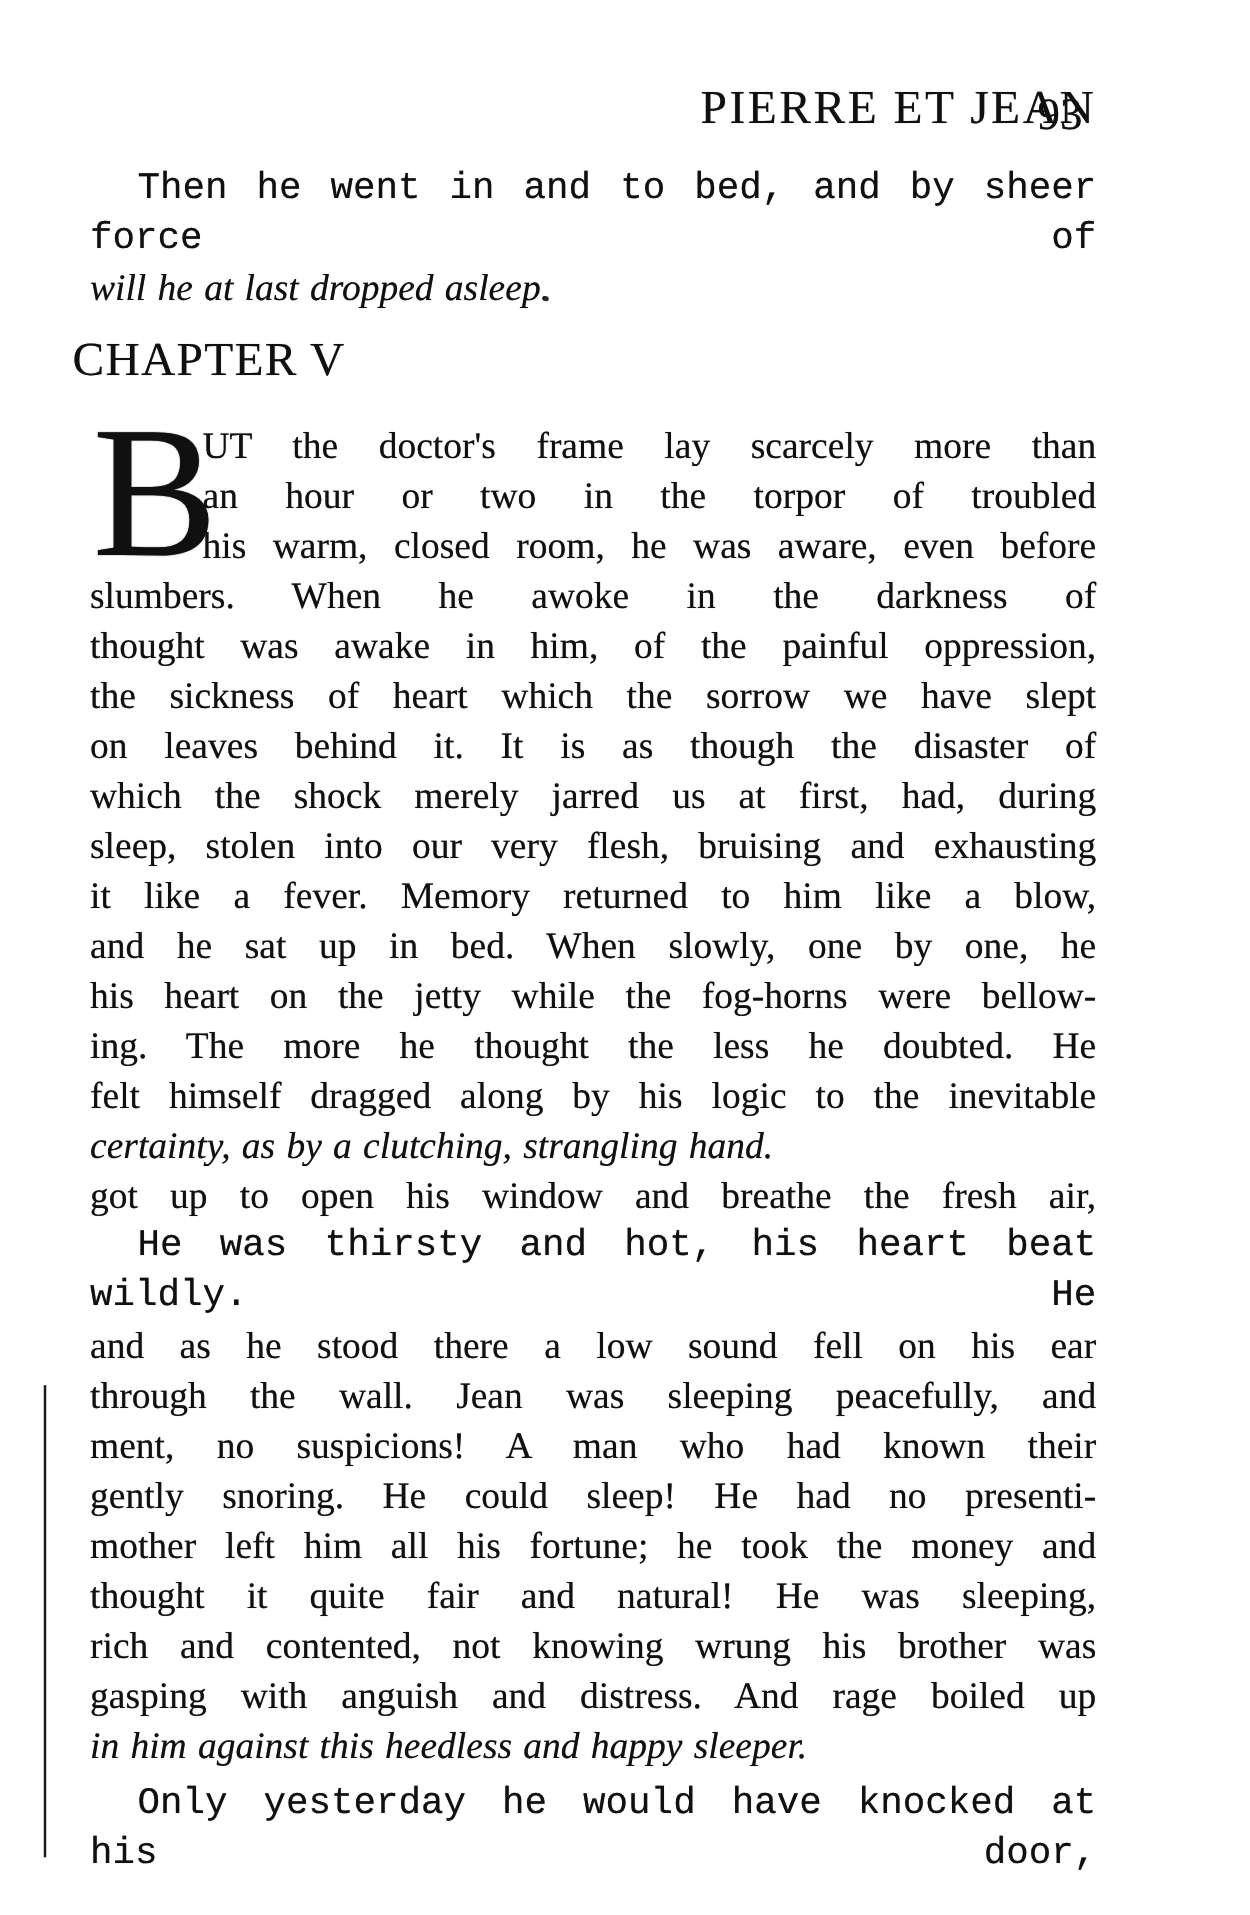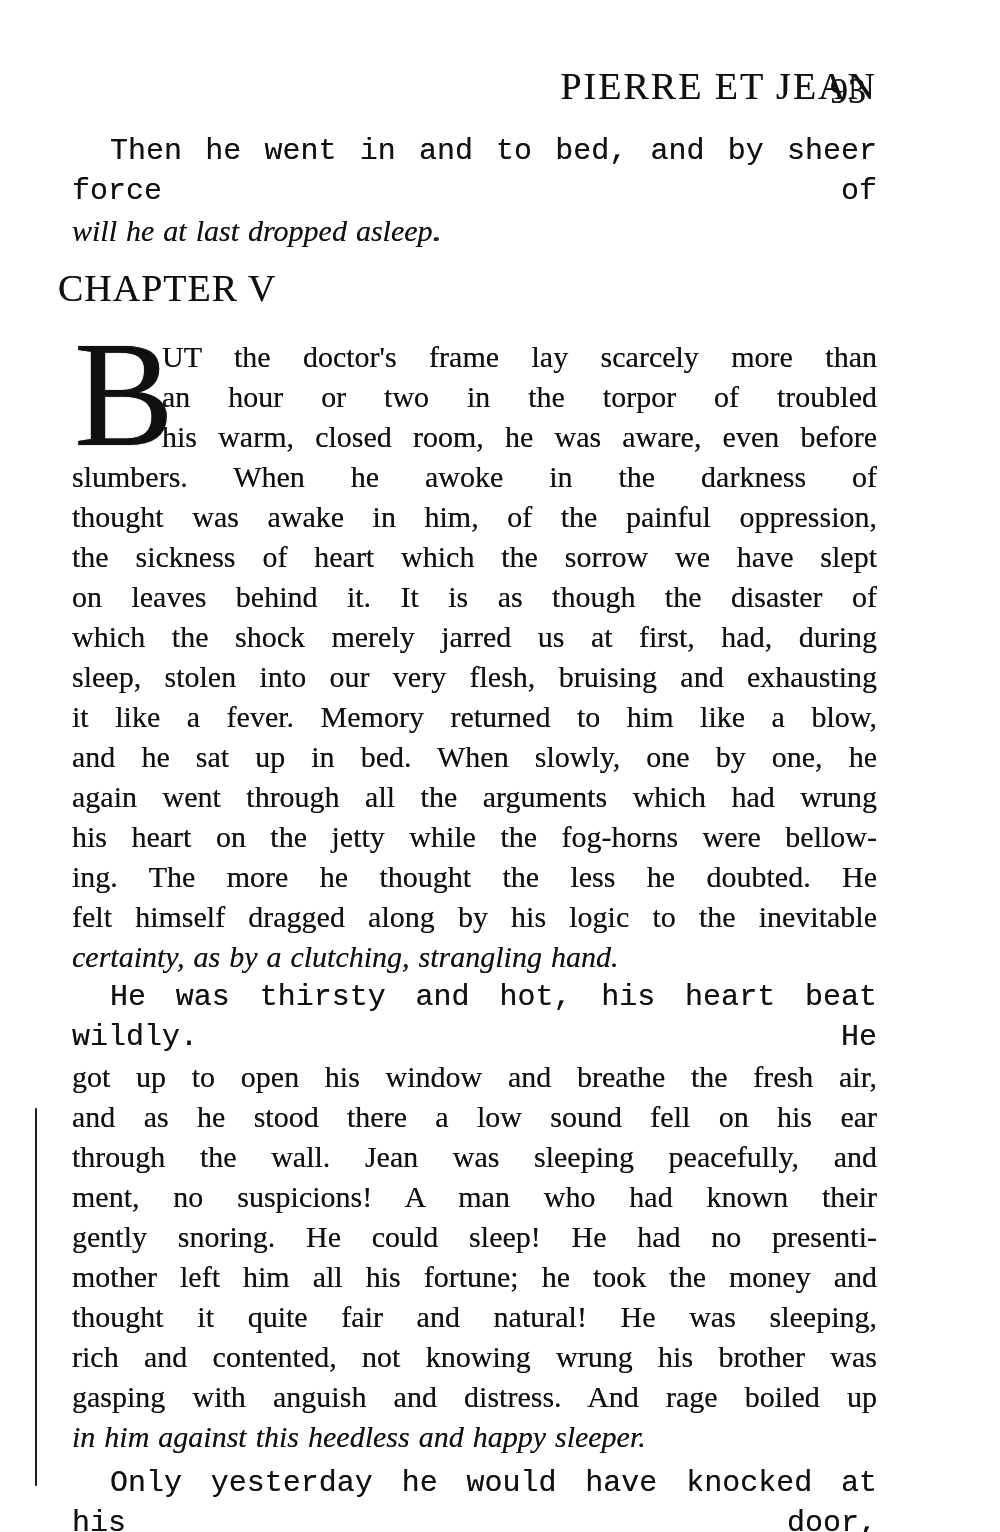--- a/index.html
+++ b/index.html
@@ -134,30 +134,29 @@
       <div class="line">an hour or two in the torpor of troubled</div>
       <div class="line">his warm, closed room, he was aware, even before</div>
       <div class="line">slumbers. When he awoke in the darkness of</div>
       <div class="line">thought was awake in him, of the painful oppression,</div>
       <div class="line">the sickness of heart which the sorrow we have slept</div>
       <div class="line">on leaves behind it. It is as though the disaster of</div>
       <div class="line">which the shock merely jarred us at first, had, during</div>
       <div class="line">sleep, stolen into our very flesh, bruising and exhausting</div>
       <div class="line">it like a fever. Memory returned to him like a blow,</div>
       <div class="line">and he sat up in bed. When slowly, one by one, he</div>
-      <div class="line">again went through all the arguments which had wrung</div>
       <div class="line">his heart on the jetty while the fog-horns were bellow-</div>
       <div class="line">ing. The more he thought the less he doubted. He</div>
       <div class="line">felt himself dragged along by his logic to the inevitable</div>
       <div class="line last">certainty, as by a clutching, strangling hand.</div>
     </div>
 
     <div class="para">
+      <div class="line">got up to open his window and breathe the fresh air,</div>
       <div class="line ind">He was thirsty and hot, his heart beat wildly. He</div>
-      <div class="line">got up to open his window and breathe the fresh air,</div>
       <div class="line">and as he stood there a low sound fell on his ear</div>
       <div class="line">through the wall. Jean was sleeping peacefully, and</div>
       <div class="line">ment, no suspicions! A man who had known their</div>
       <div class="line">gently snoring. He could sleep! He had no presenti-</div>
       <div class="line">mother left him all his fortune; he took the money and</div>
       <div class="line">thought it quite fair and natural! He was sleeping,</div>
       <div class="line">rich and contented, not knowing wrung his brother was</div>
       <div class="line">gasping with anguish and distress. And rage boiled up</div>
       <div class="line last">in him against this heedless and happy sleeper.</div>
     </div>

